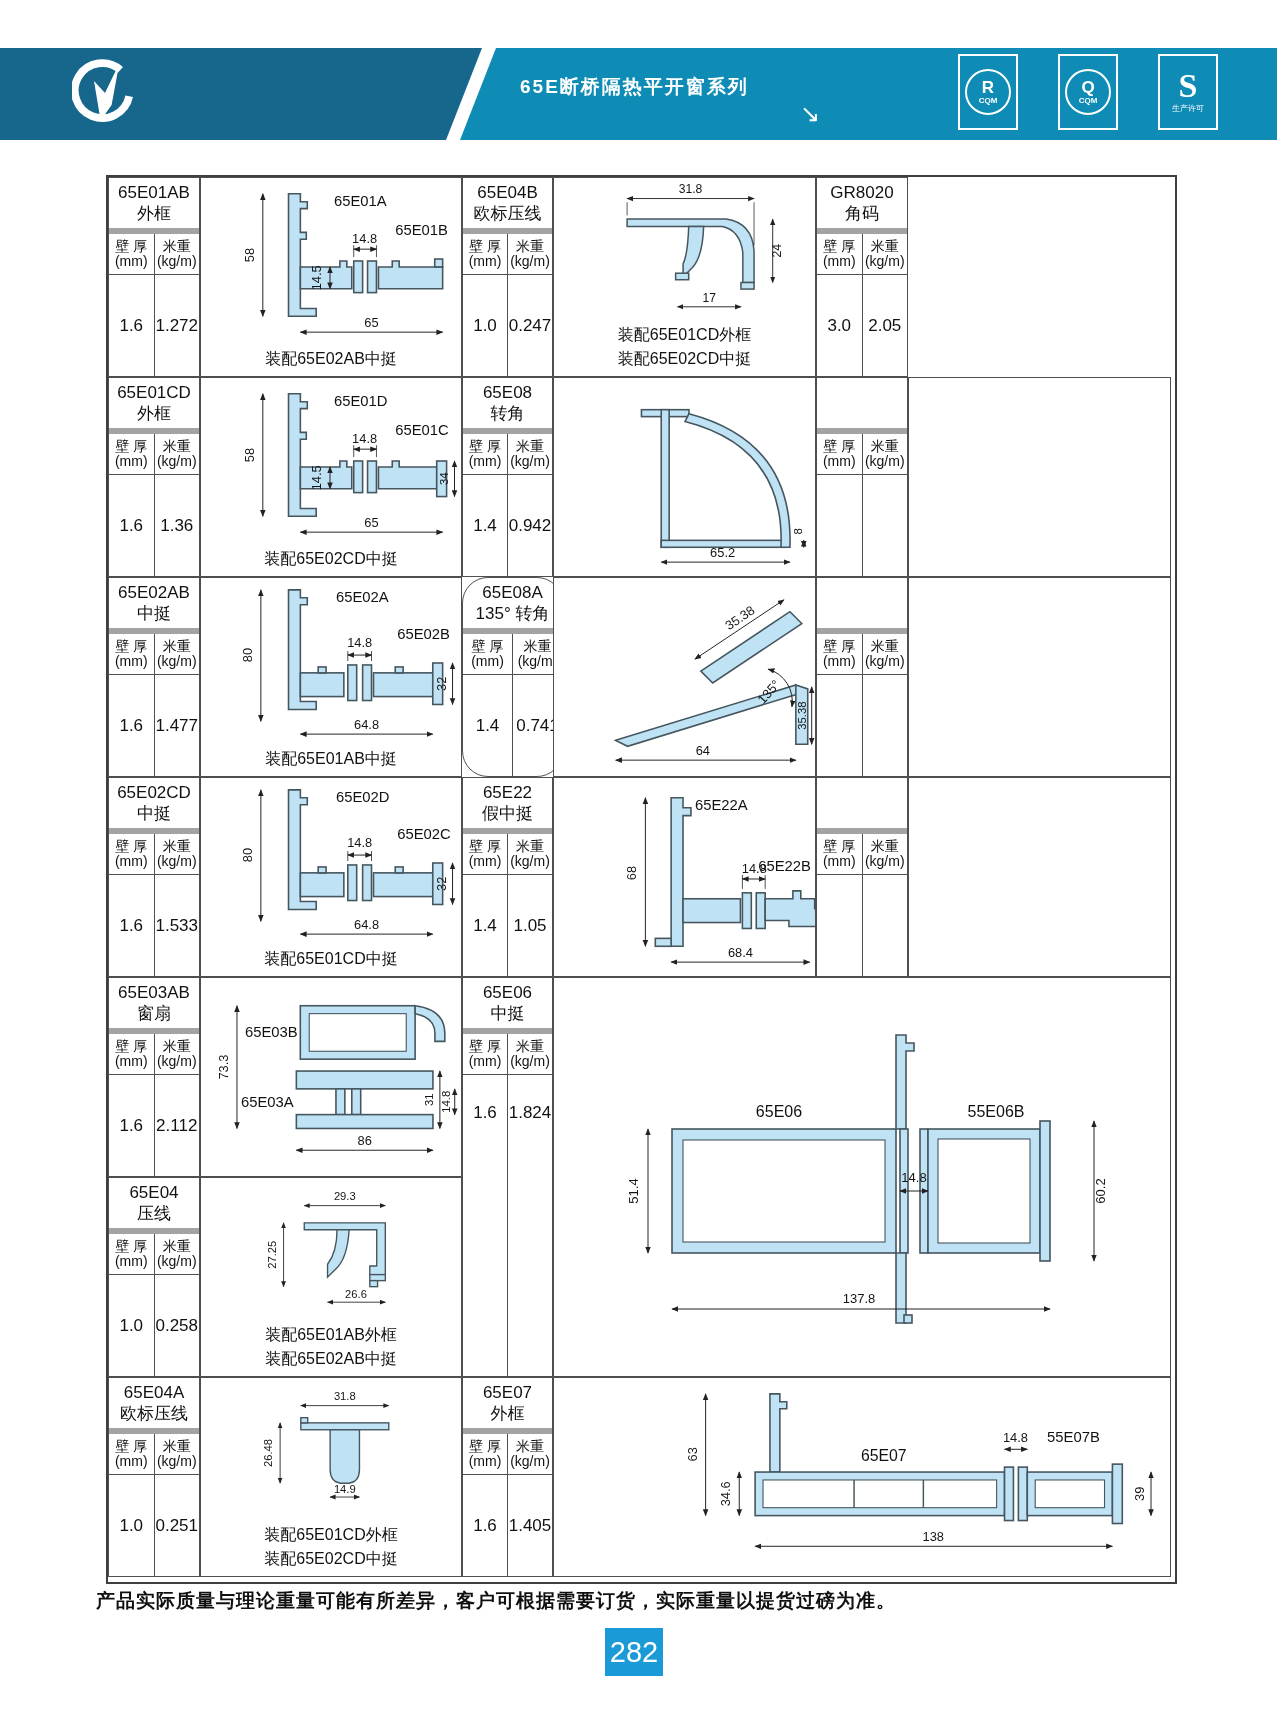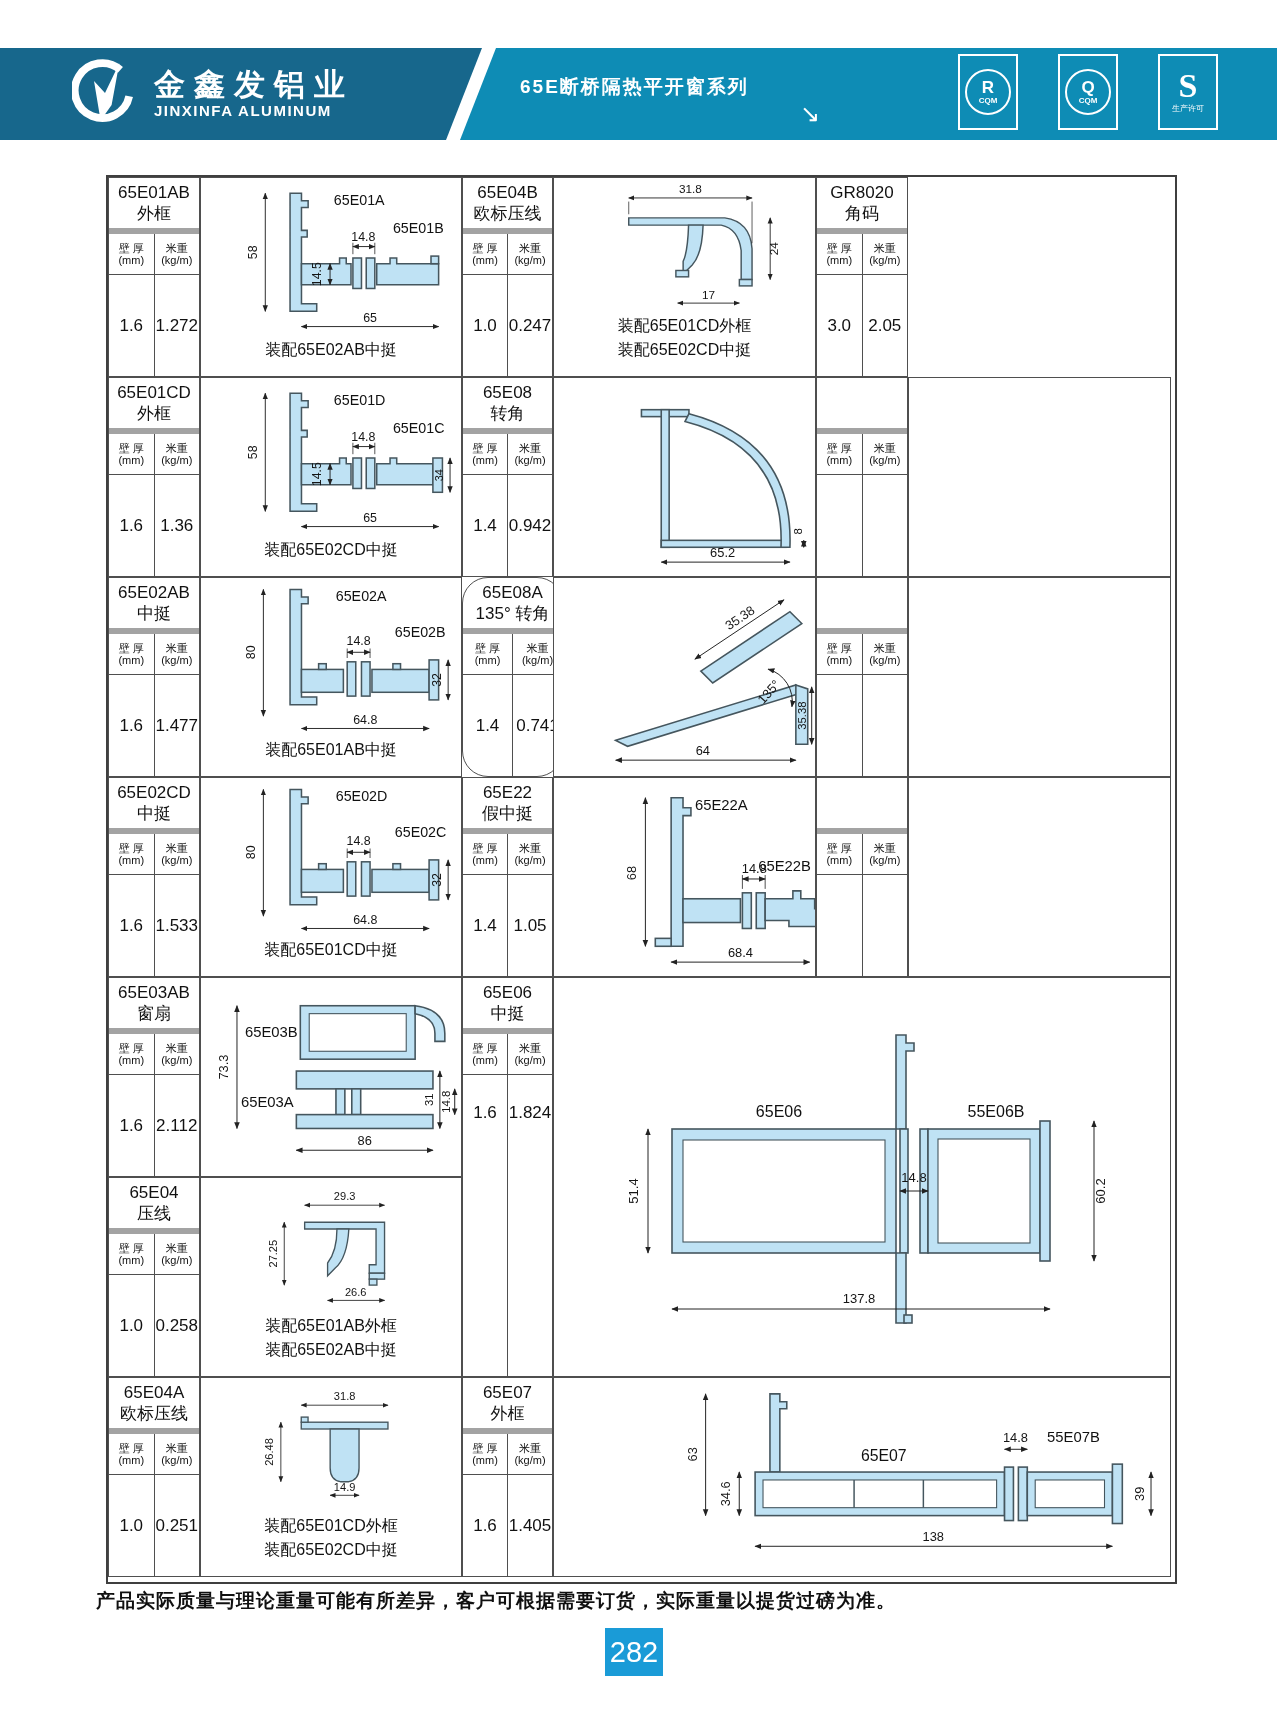--- a/index.html
+++ b/index.html
@@ -22,29 +22,29 @@
   .badge .circ .lt{font-size:17px;font-weight:bold;line-height:1;}
   .badge .circ .sb{font-size:8px;font-weight:bold;line-height:1.2;}
   .badge .bigS{font-size:34px;font-weight:bold;color:#fff;line-height:1;font-family:"Liberation Serif","DejaVu Serif",serif;}
   .badge .subS{font-size:8px;color:#fff;line-height:1.4;}
   
   .grid-outline{position:absolute;left:106px;top:175px;width:1067px;height:1405px;border:2px solid #3f3f3f;pointer-events:none;}
   .spec,.draw{position:absolute;box-sizing:border-box;border:1px solid #4f4f4f;background:#fff;}
   .spec{display:flex;flex-direction:column;}
   .spec-name{height:50px;border-bottom:6px solid #a3a3a3;display:flex;flex-direction:column;align-items:center;justify-content:center;font-size:17px;line-height:1.25;}
   .spec-head{height:40px;border-bottom:1px solid #4f4f4f;display:flex;}
-  .spec-head>div{flex:1;display:flex;flex-direction:column;align-items:center;justify-content:center;font-size:11px;line-height:1.1;}
+  .spec-head>div{flex:1;display:flex;flex-direction:column;align-items:center;justify-content:center;font-size:14px;line-height:1.1;}
   .spec-head>div:first-child{border-right:1px solid #4f4f4f;}
   .spec-vals{flex:1;display:flex;}
   .spec-vals>div{flex:1;display:flex;align-items:center;justify-content:center;font-size:17px;}
   .spec-vals>div:first-child{border-right:1px solid #4f4f4f;}
   .spec-vals.vals-top>div{align-items:flex-start;padding-top:28px;}
   .draw{display:flex;flex-direction:column;align-items:center;justify-content:space-between;}
   .draw.center{justify-content:center;}
-  .cap{font-size:16px;color:#111;line-height:1.5;text-align:center;padding-bottom:14px;}
+  .cap{font-size:16px;color:#111;line-height:1.5;text-align:center;padding-bottom:5px;}
   
   .pf{fill:#bfe2f4;stroke:#45565e;stroke-width:1.6;}
   .in{fill:#ffffff;stroke:#45565e;stroke-width:1.1;}
   .dl{stroke:#222;stroke-width:1;marker-start:url(#ar);marker-end:url(#ar);}
   .ext{stroke:#222;stroke-width:0.8;}
   text.dt{font:13px "Liberation Sans","DejaVu Sans",sans-serif;fill:#151515;text-anchor:middle;}
   text.dts{font:11.5px "Liberation Sans","DejaVu Sans",sans-serif;fill:#151515;text-anchor:middle;}
   text.lb{font:15px "Liberation Sans","DejaVu Sans",sans-serif;fill:#111;text-anchor:start;}
   text.lbm{font:16px "Liberation Sans","DejaVu Sans",sans-serif;fill:#111;text-anchor:middle;}
   
@@ -66,24 +66,20 @@
 <div class="page">
 
   <div class="band">
     <div class="band-left"></div>
     <div class="band-right"></div>
     <div class="logo-wrap">
       <svg width="66" height="70" viewBox="0 0 60 62">
         <path d="M44,10 A25,25 0 1 0 52,34" fill="none" stroke="#fff" stroke-width="7"></path>
         <path d="M26,56 L20,20 L30,31 L43,4 L36,42 Z" fill="#fff"></path>
       </svg>
-      <div class="logo-txt">
-        <div class="cn">金鑫发铝业</div>
-        <div class="en">JINXINFA ALUMINUM</div>
-      </div>
     </div>
     <div class="band-title">65E断桥隔热平开窗系列</div>
     <div class="band-arrow">↘</div>
     <div class="badges">
       <div class="badge">
         <div class="circ">
           <div class="lt">R</div>
           <div class="sb">CQM</div>
         </div>
       </div>

